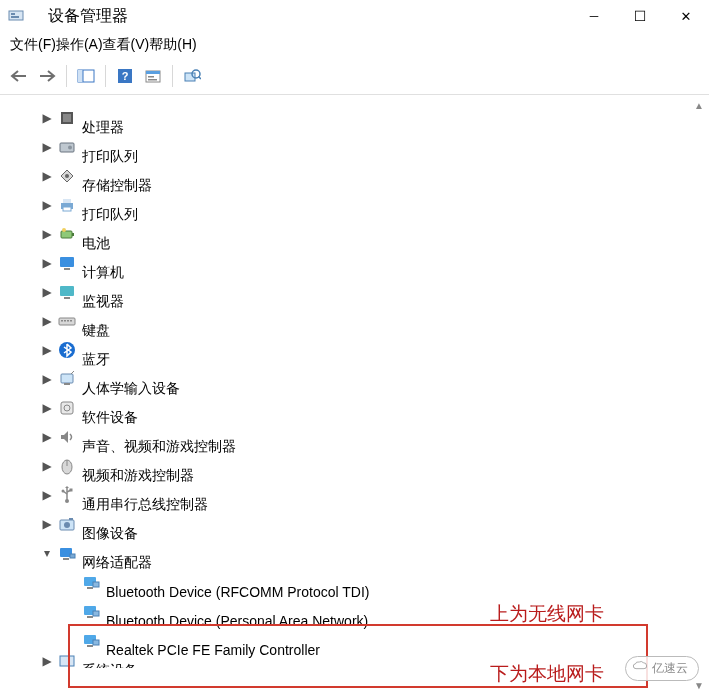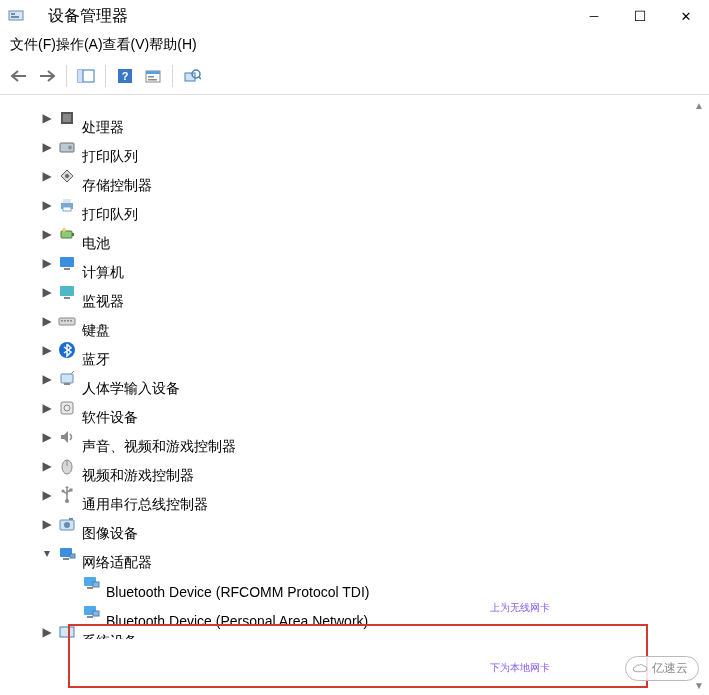--- a/index.html
+++ b/index.html
@@ -80,33 +80,33 @@
   .lvl-cat { padding-left: 36px; }
   .lvl-dev { padding-left: 78px; }
   .highlight-box {
     position: absolute;
     border: 2px solid #d23a2e;
     left: 68px;
     width: 580px;
   }
   .annotation {
     position: absolute;
-    color: #8b5cf6;
-    font-size: 10px;
+    color: #b91c1c;
+    font-size: 19px;
     font-weight: 500;
   }
   .watermark {
     position: absolute;
     right: 10px; bottom: 14px;
     border: 1px solid #bbb;
     border-radius: 14px;
     padding: 3px 10px 3px 6px;
     font-size: 12px;
     color: #888;
-    display:flex;align-items:center;gap:4px;
+    display:flex;gap:4px;
     background:rgba(255,255,255,0.85);
   }
   .watermark svg{width:16px;height:12px;}
   .label { white-space: nowrap; margin-top: 20px; }
 </style>
 </head>
 <body>
 
 <div class="window">
 
@@ -339,20 +339,28 @@
           </span>
           <span class="label">Bluetooth Device (RFCOMM Protocol TDI)</span>
         </div>
         <div class="row lvl-dev">
           <span class="icon">
             <svg width="18" height="18" viewBox="0 0 18 18">
               <use href="#ic-netdev"></use>
             </svg>
           </span>
           <span class="label">Bluetooth Device (Personal Area Network)</span>
+        </div>
+        <div class="row lvl-dev">
+          <span class="icon">
+            <svg width="18" height="18" viewBox="0 0 18 18">
+              <use href="#ic-netdev"></use>
+            </svg>
+          </span>
+          <span class="label">Realtek PCIe FE Family Controller</span>
         </div>
       </div>
 
     <div class="row lvl-cat" style="height:14px;overflow:hidden;">
       <span class="expander">▶</span>
       <span class="icon">
         <svg width="18" height="18" viewBox="0 0 18 18">
             <rect x="2" y="4" width="14" height="10" fill="#d7e6f5" stroke="#4a80b4"></rect>
           </svg>
       </span>

